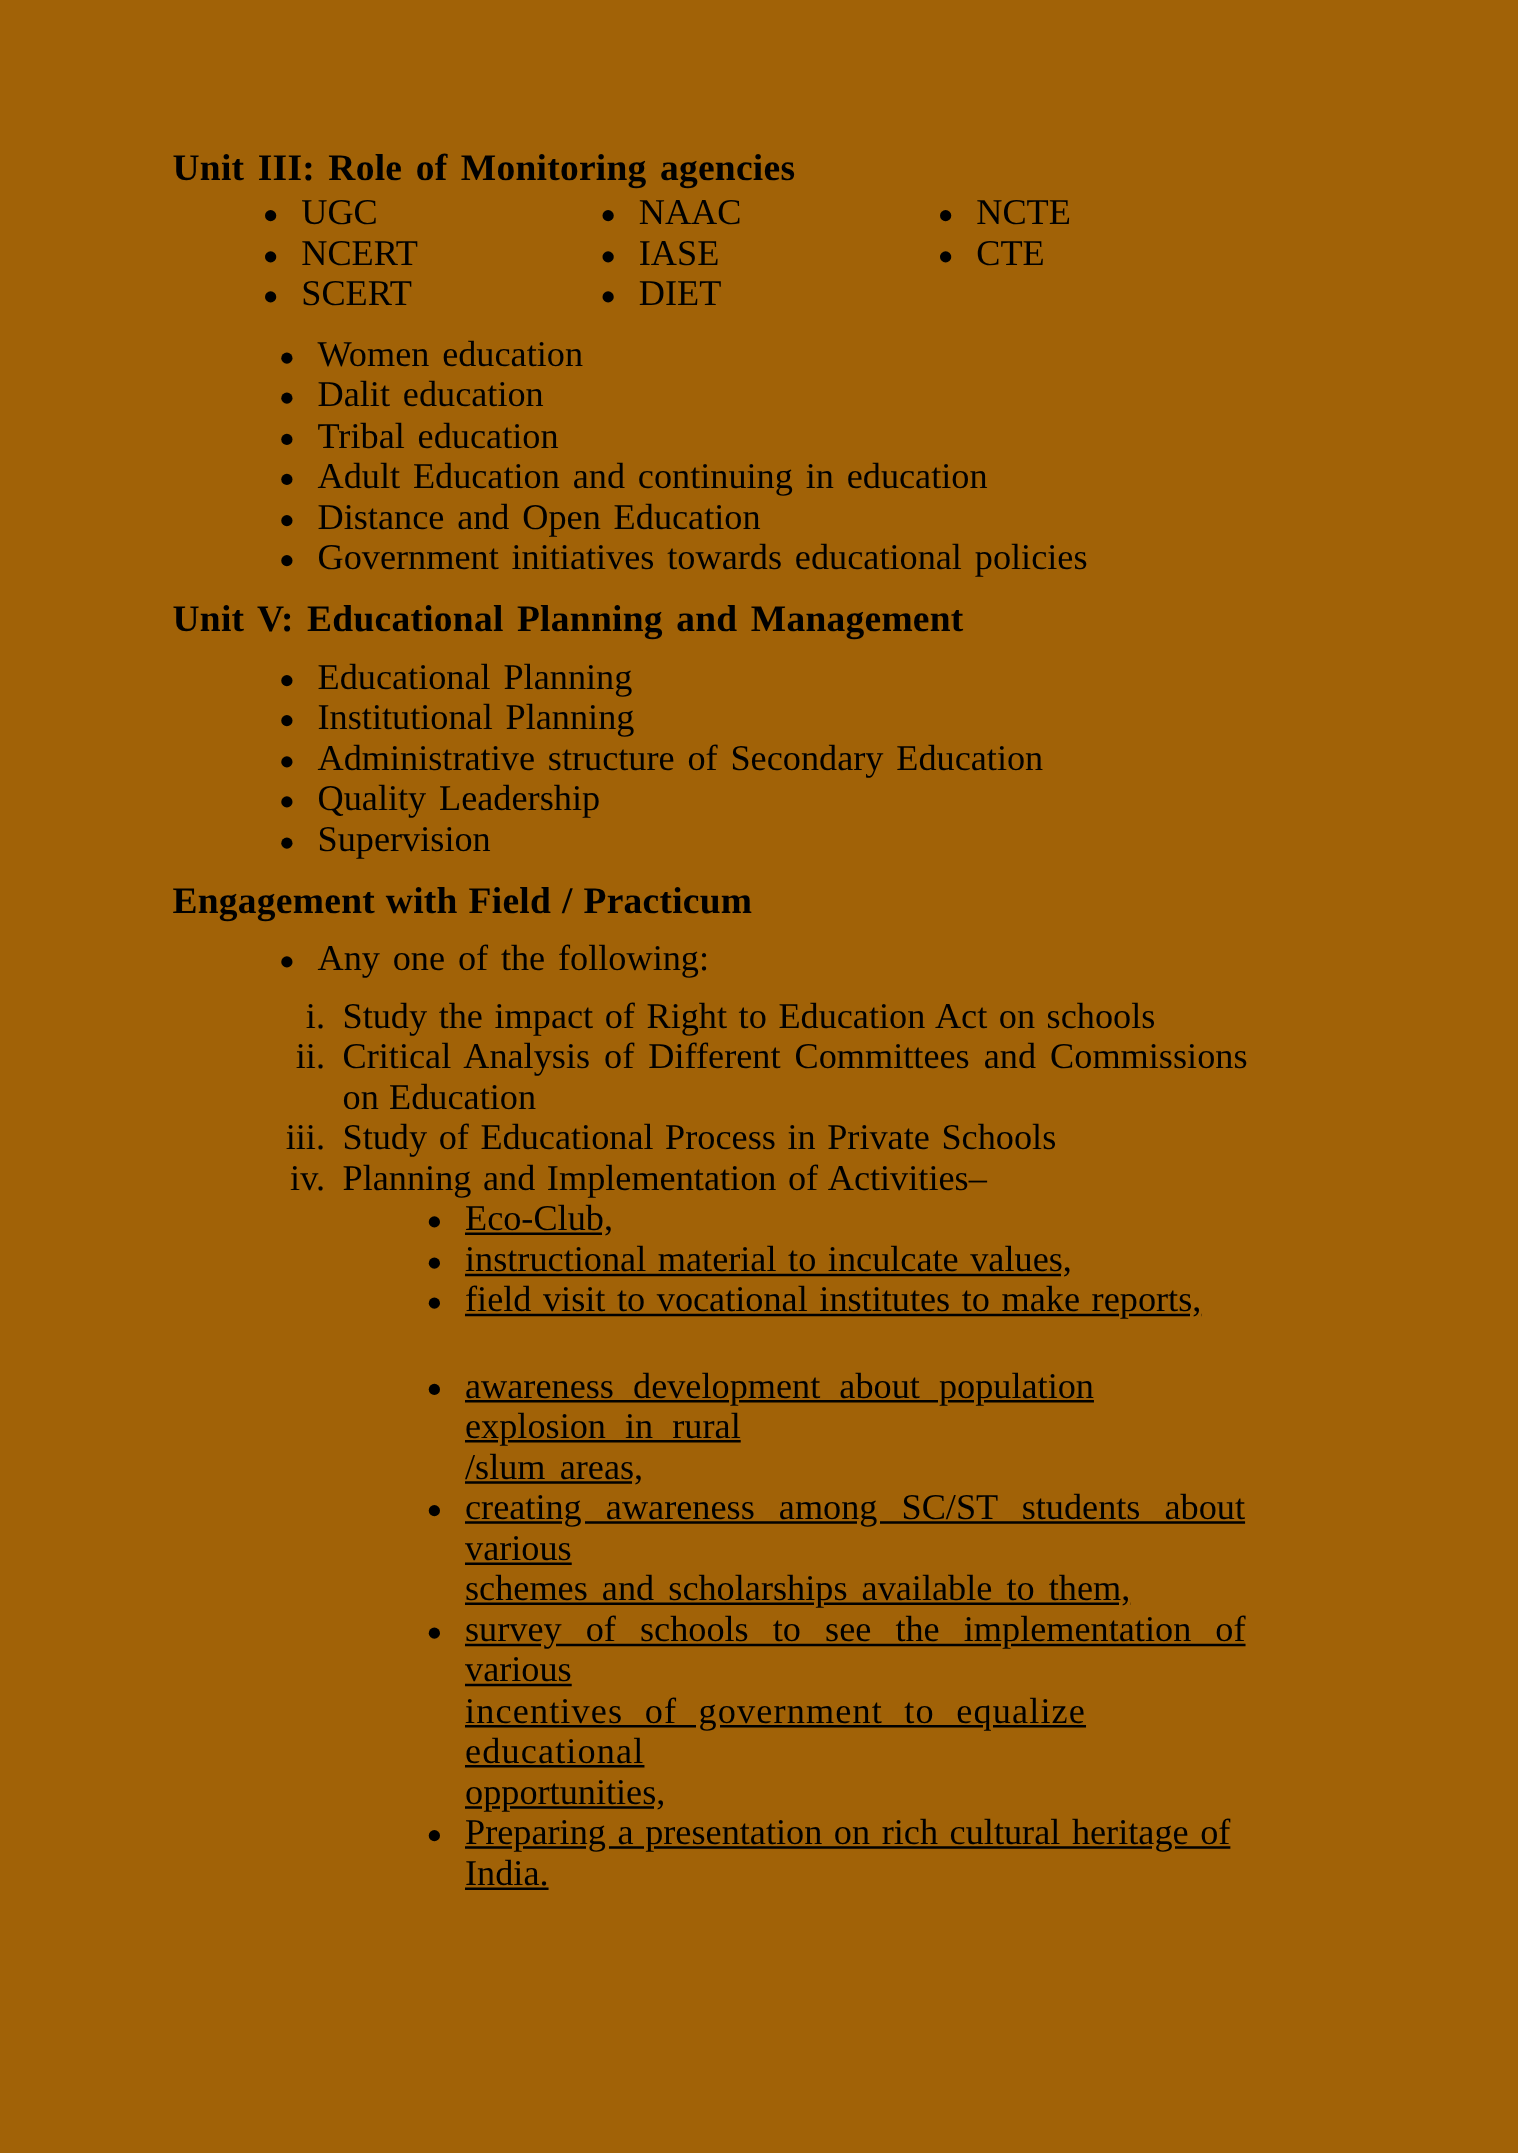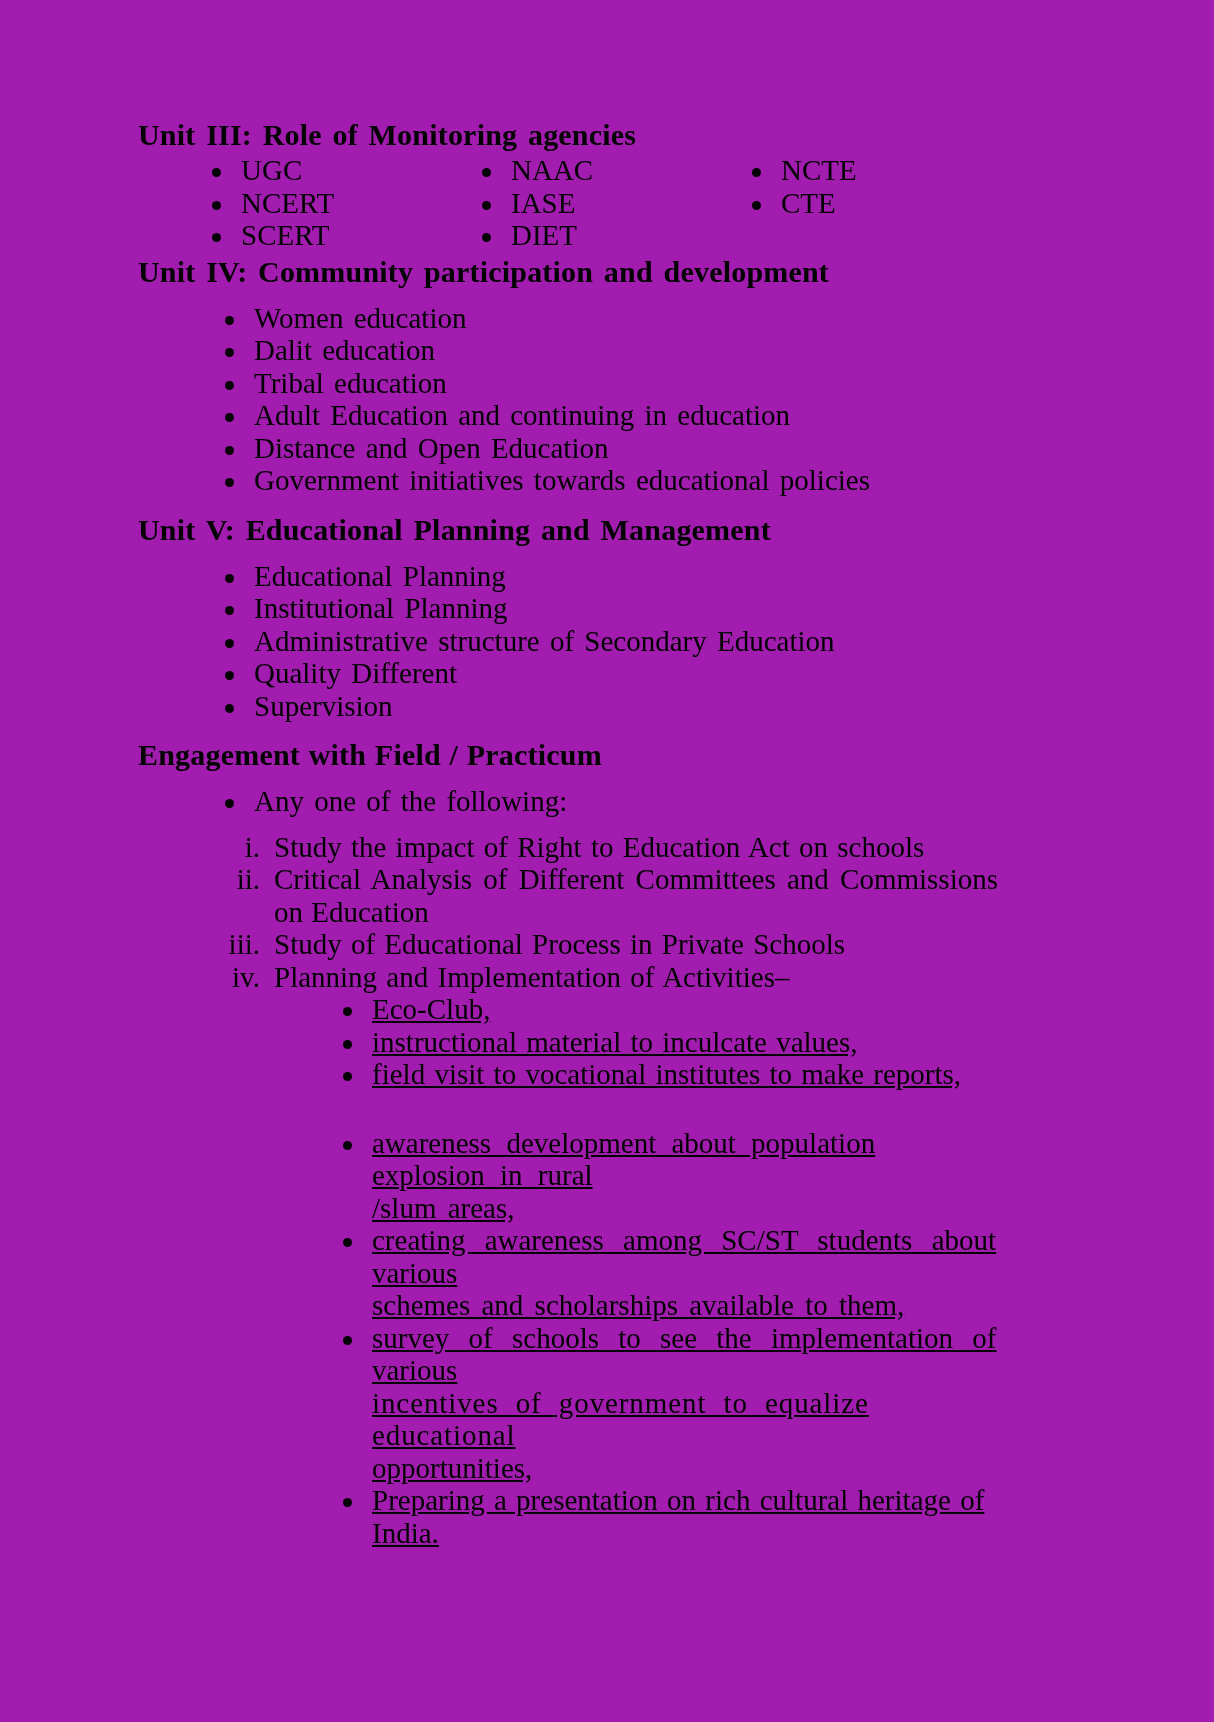--- a/index.html
+++ b/index.html
@@ -12,21 +12,21 @@
     height: 1722px;
     font-family: "Liberation Serif", "DejaVu Serif", serif;
     color: #000000;
     -webkit-font-smoothing: antialiased;
   }
 
   .page {
     position: relative;
     width: 1214px;
     height: 1722px;
-    background: #a21caf;
+    background: #a16207;
     overflow: hidden;
   }
 
   .content {
     position: absolute;
     left: 138px;
     top: 118px;
     width: 860px;
   }
 
@@ -172,40 +172,39 @@
       <div class="cell">NCERT</div>
       <div class="cell">IASE</div>
 
       <div class="cell">CTE</div>
       <div class="cell">SCERT</div>
       <div class="cell">DIET</div>
     </div>
 
     <div class="spacer-sm"></div>
 
-    <h2 class="unit-heading">Unit IV: Community participation and development</h2>
 
     <ul class="blist">
       <li>Women education</li>
       <li>Dalit education</li>
       <li>Tribal education</li>
       <li>Adult Education and continuing in education</li>
       <li>Distance and Open Education</li>
       <li>Government initiatives towards educational policies</li>
     </ul>
 
     <div class="spacer-sm"></div>
 
     <h2 class="unit-heading">Unit V: Educational Planning and Management</h2>
 
     <ul class="blist">
       <li>Educational Planning</li>
       <li>Institutional Planning</li>
       <li>Administrative structure of Secondary Education</li>
-      <li>Quality Different</li>
+      <li>Quality Leadership</li>
       <li>Supervision</li>
     </ul>
 
     <div class="spacer-sm"></div>
 
     <h2 class="unit-heading tight">Engagement with Field / Practicum</h2>
 
     <ul class="blist">
       <li>Any one of the following:</li>
     </ul>

